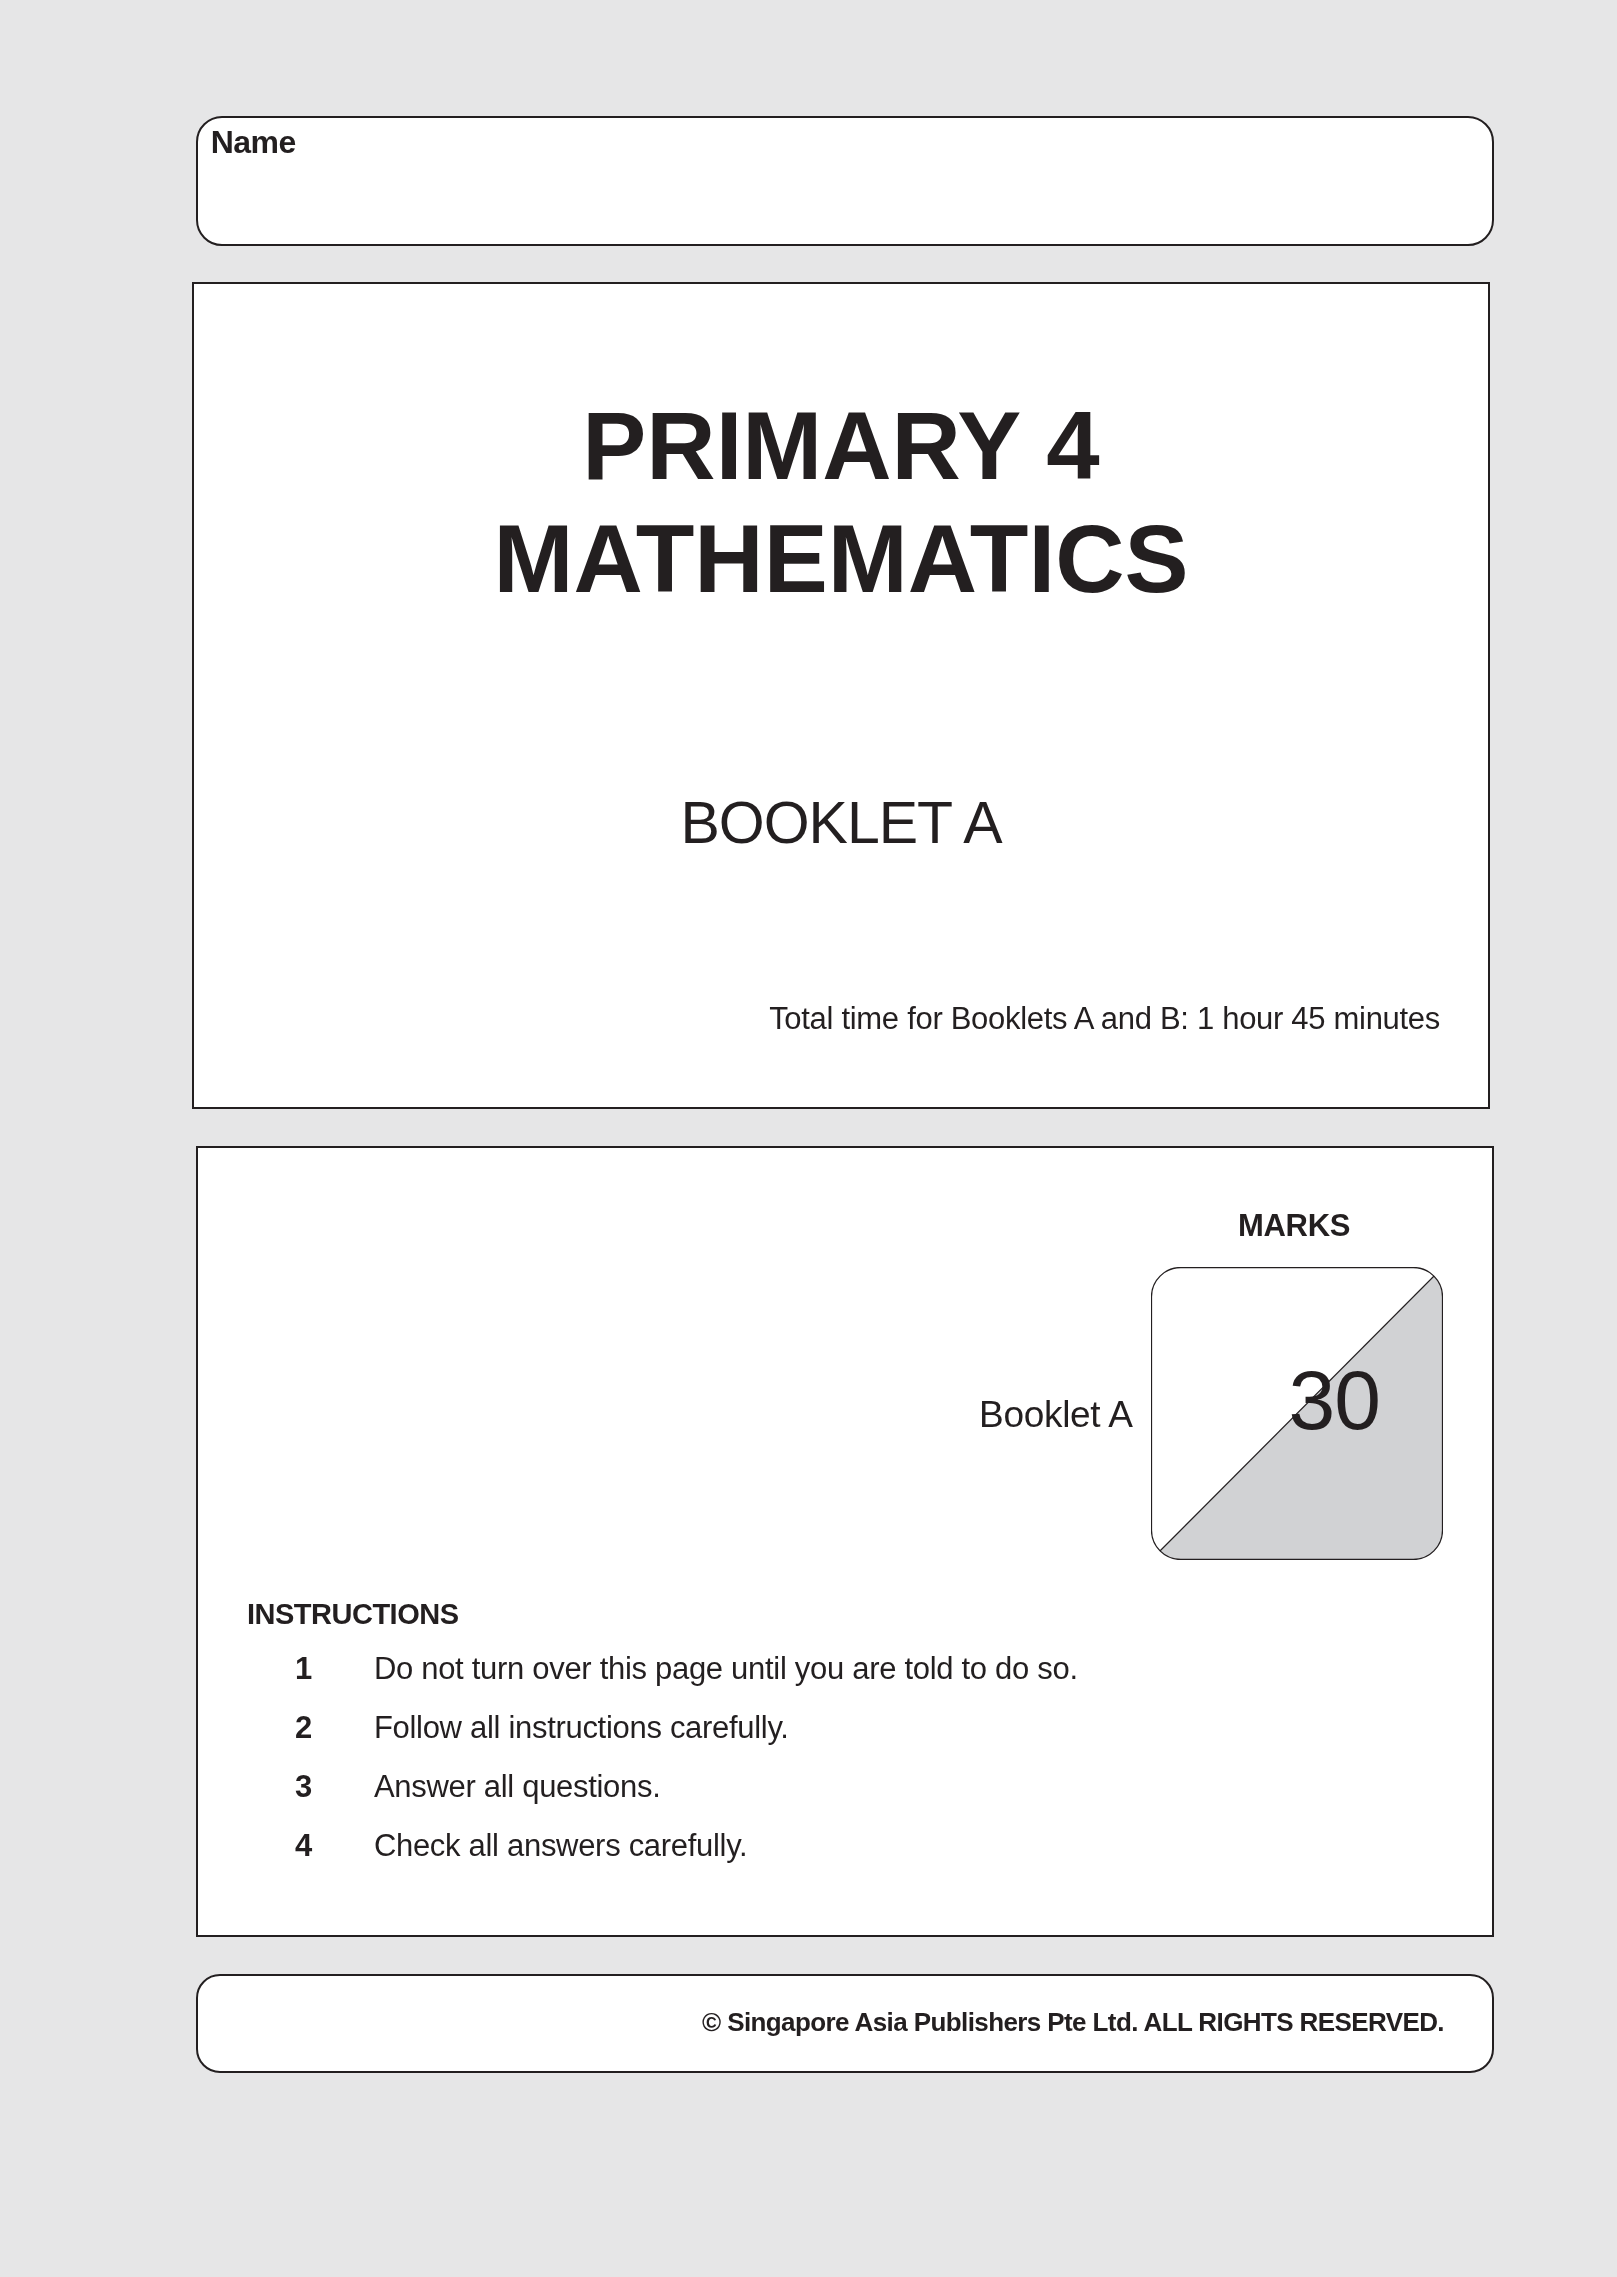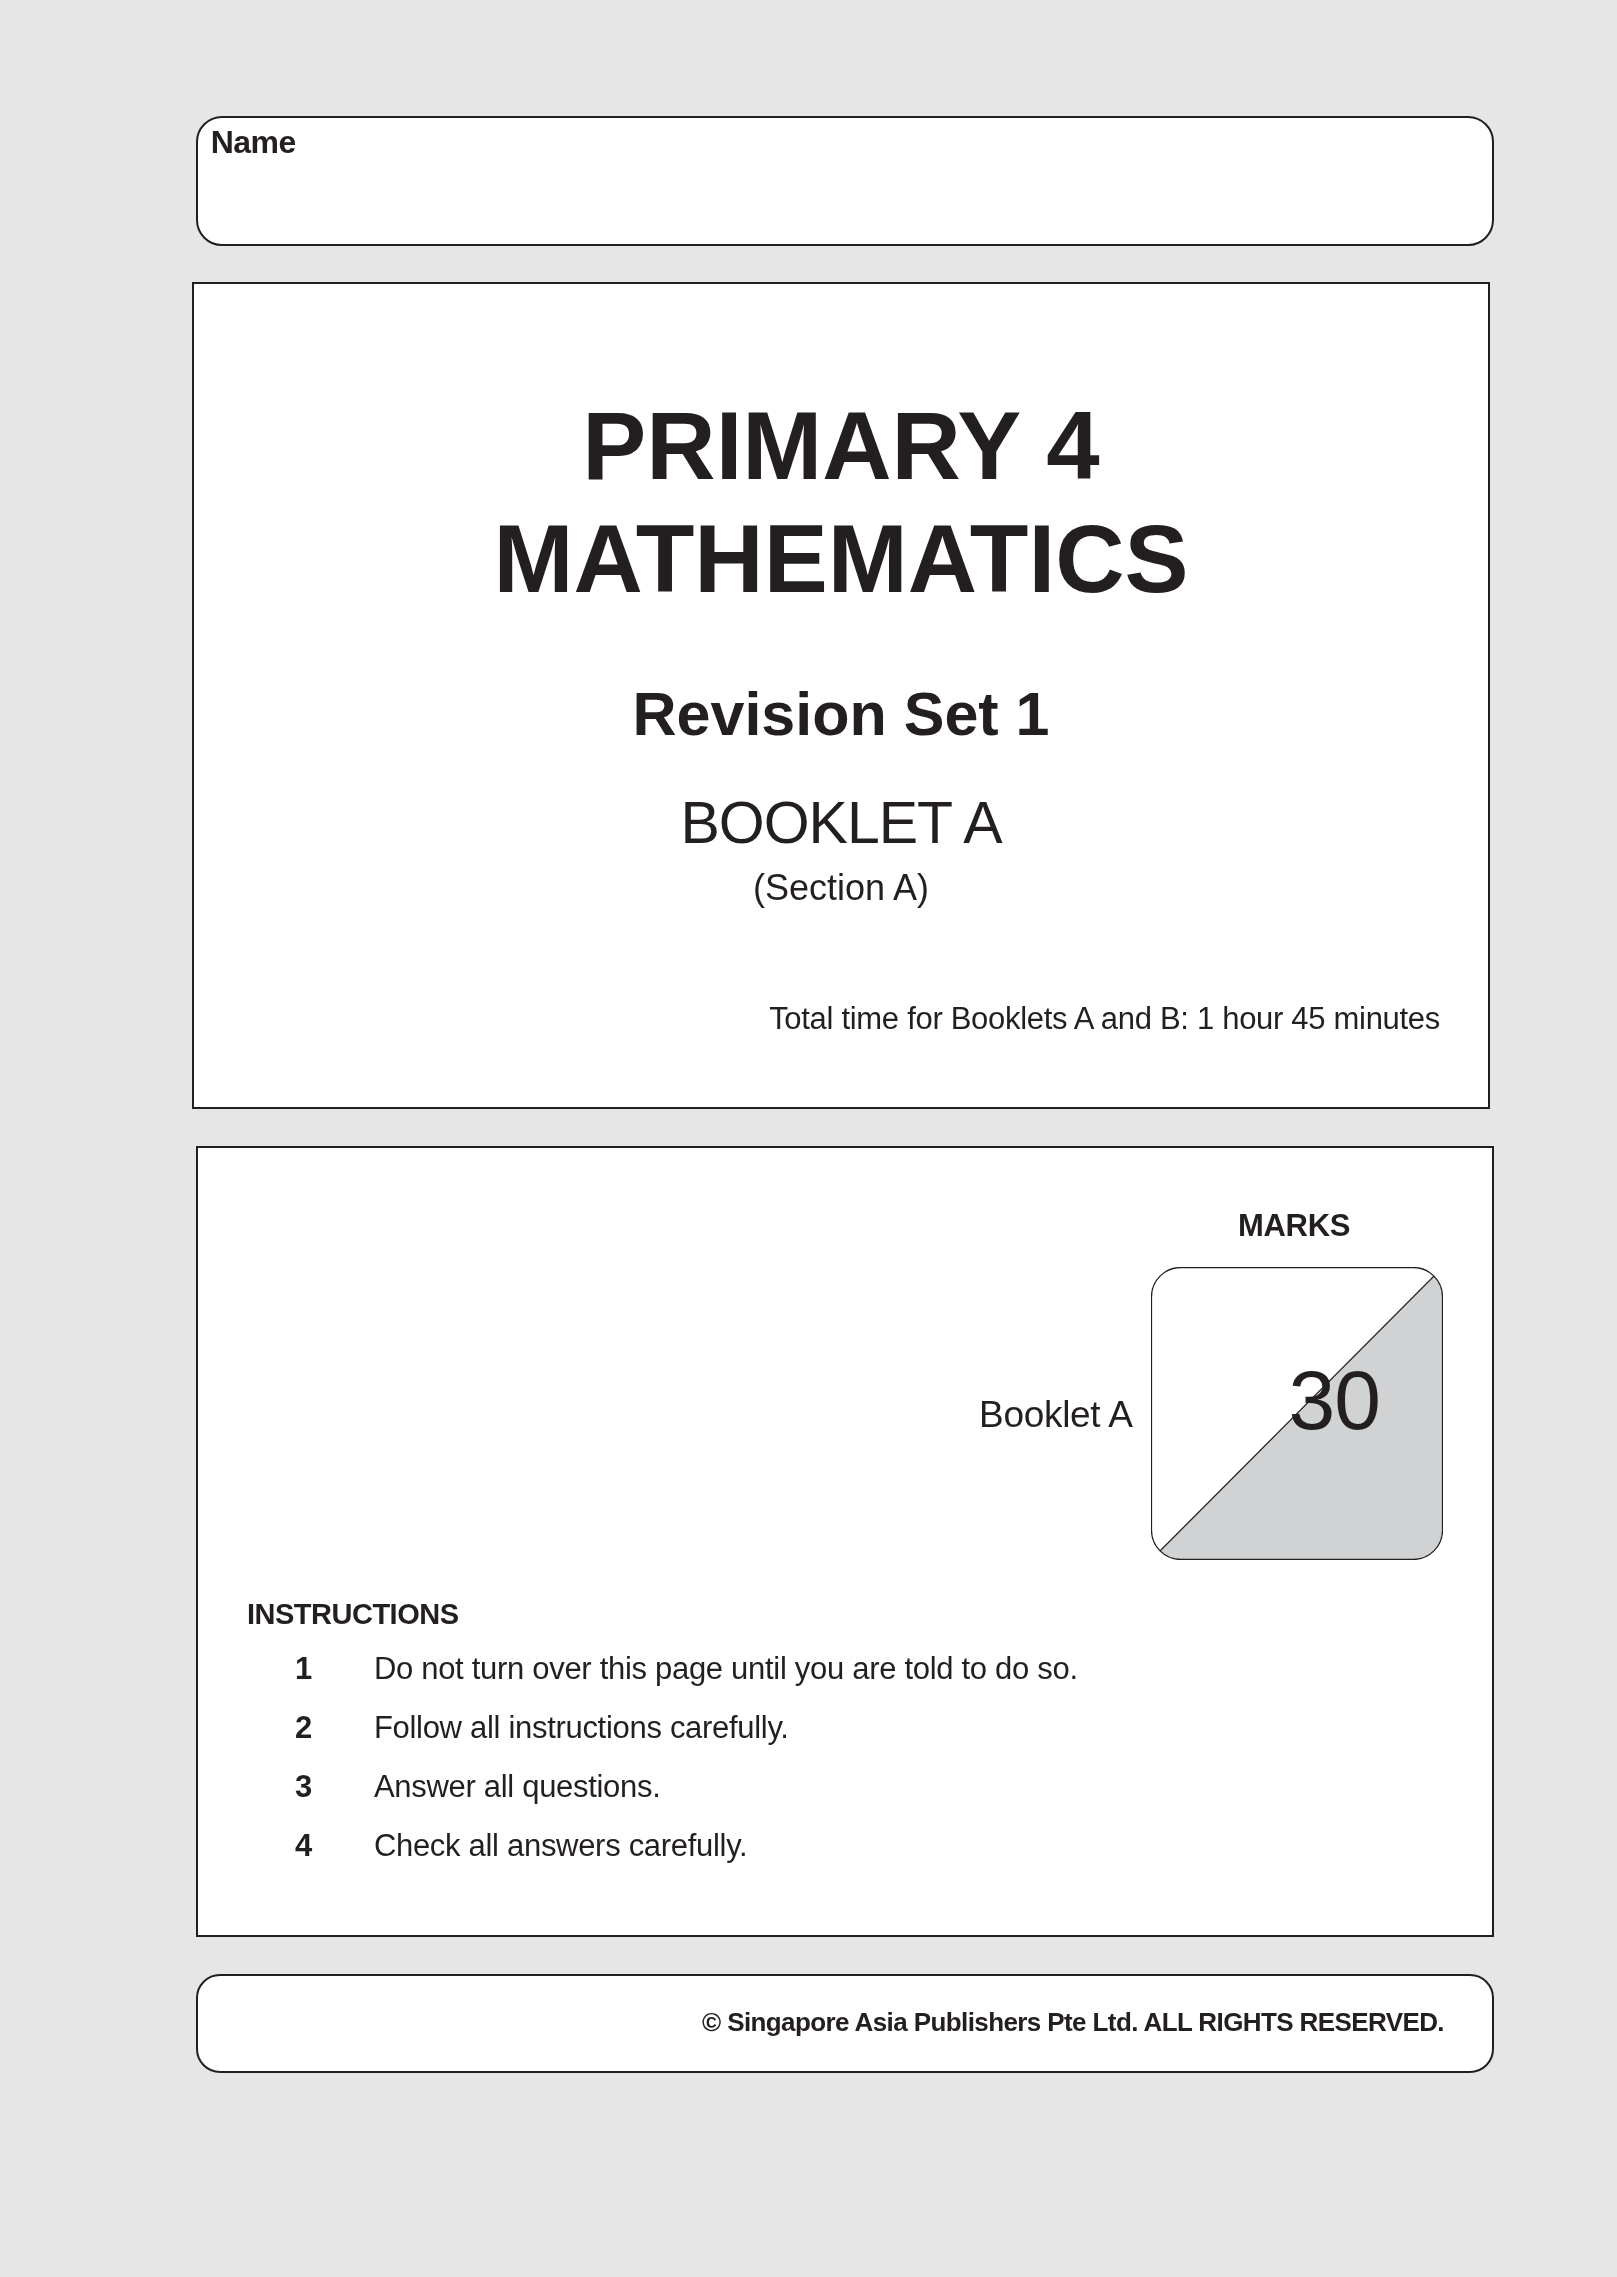--- a/index.html
+++ b/index.html
@@ -206,23 +206,21 @@
 
 <div class="box" id="header-box">
   <div class="hcell" id="cell-name">
     <span class="lbl">Name</span>
   </div>
 </div>
 
 <div class="box" id="title-box">
   <div class="center-line" id="title-line1">PRIMARY 4</div>
   <div class="center-line" id="title-line2">MATHEMATICS</div>
-  <div class="center-line" id="revision-set">Revision Set 1</div>
   <div class="center-line" id="booklet-title">BOOKLET A</div>
-  <div class="center-line" id="section-label">(Section A)</div>
   <div id="total-time">Total time for Booklets A and B: 1 hour 45 minutes</div>
 </div>
 
 <div class="box" id="info-box">
   <div id="marks-header">MARKS</div>
   <div id="marks-row-label">Booklet A</div>
   <div id="marks-box">
     <svg width="292" height="293" viewBox="0 0 299 300">
       <defs>
         <clipPath id="rounded-clip">

